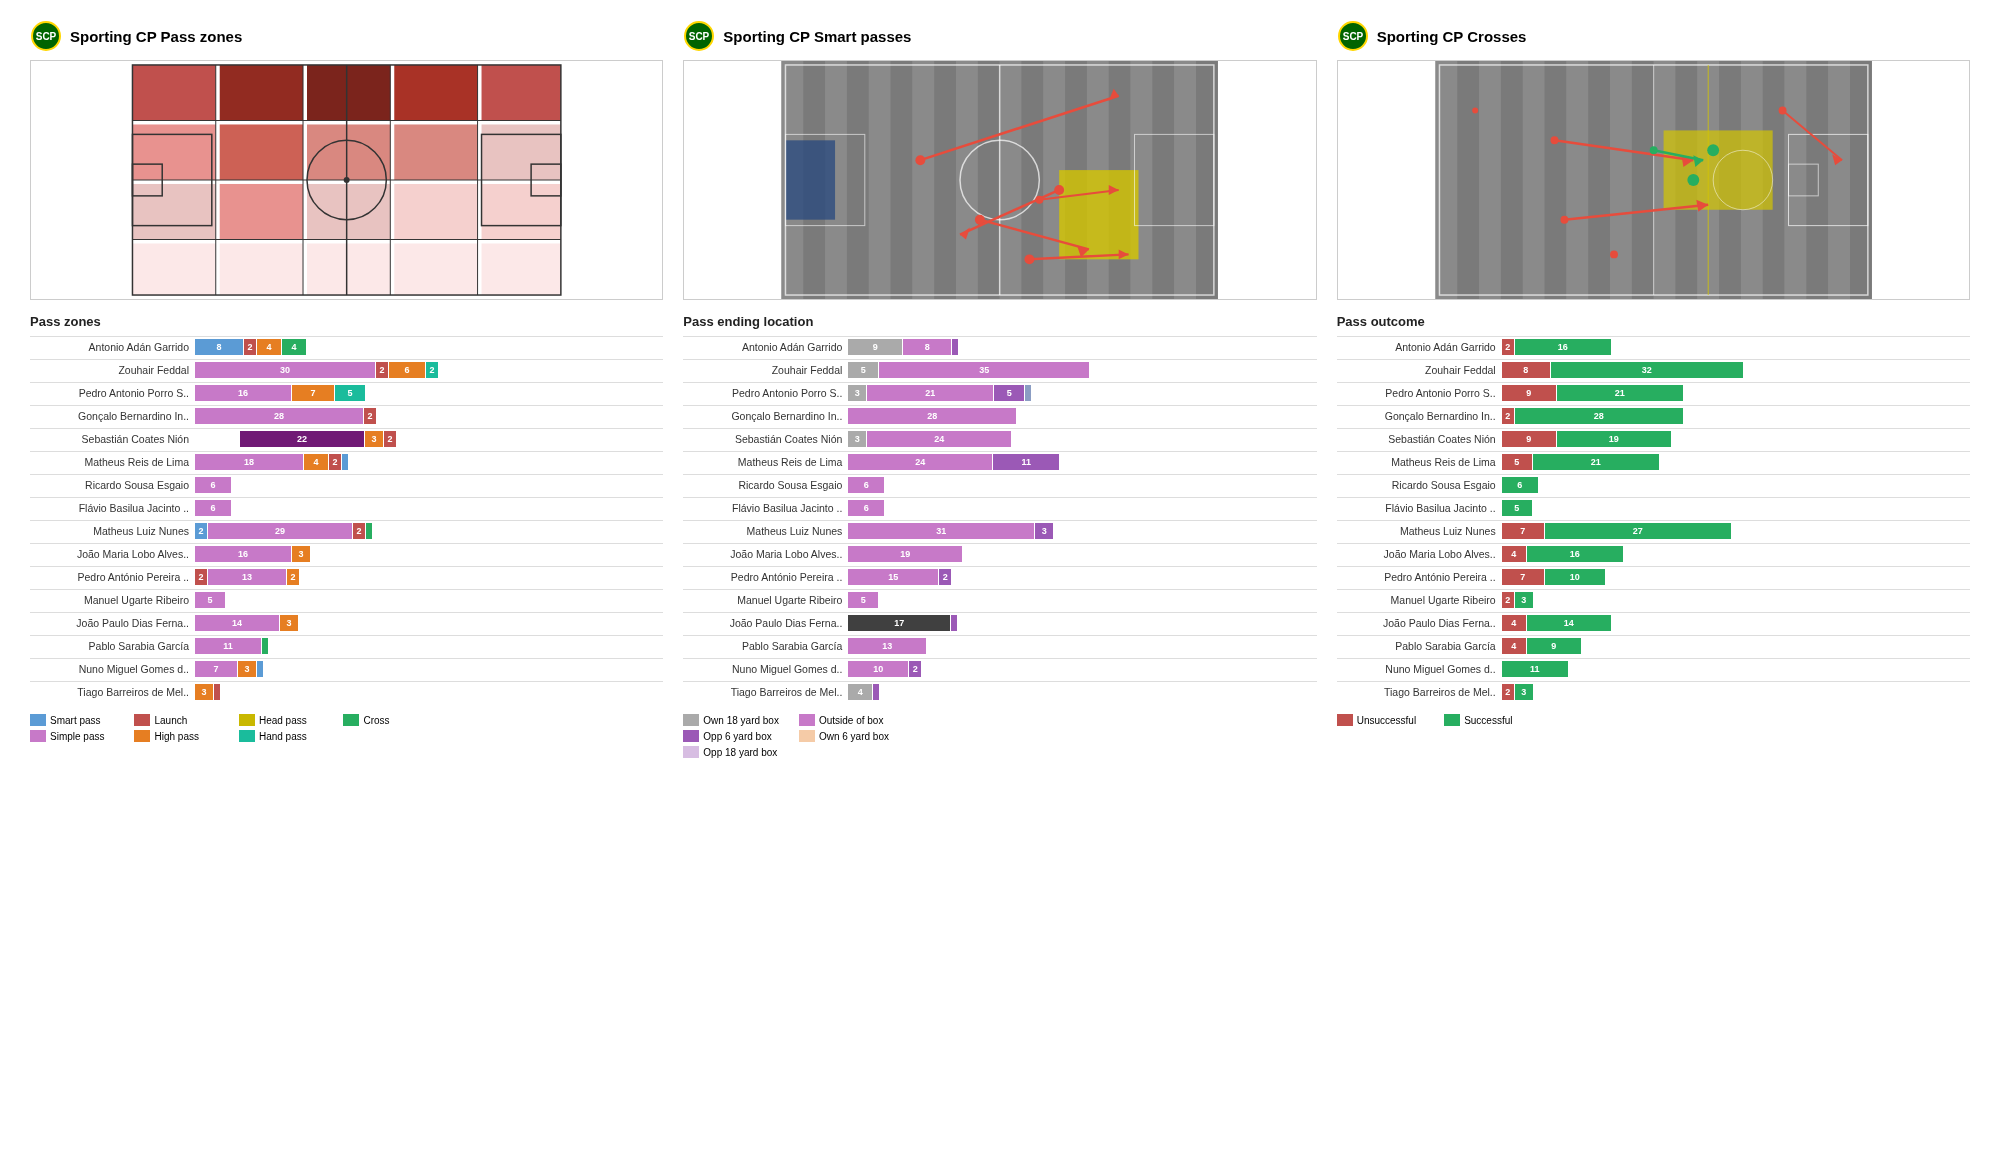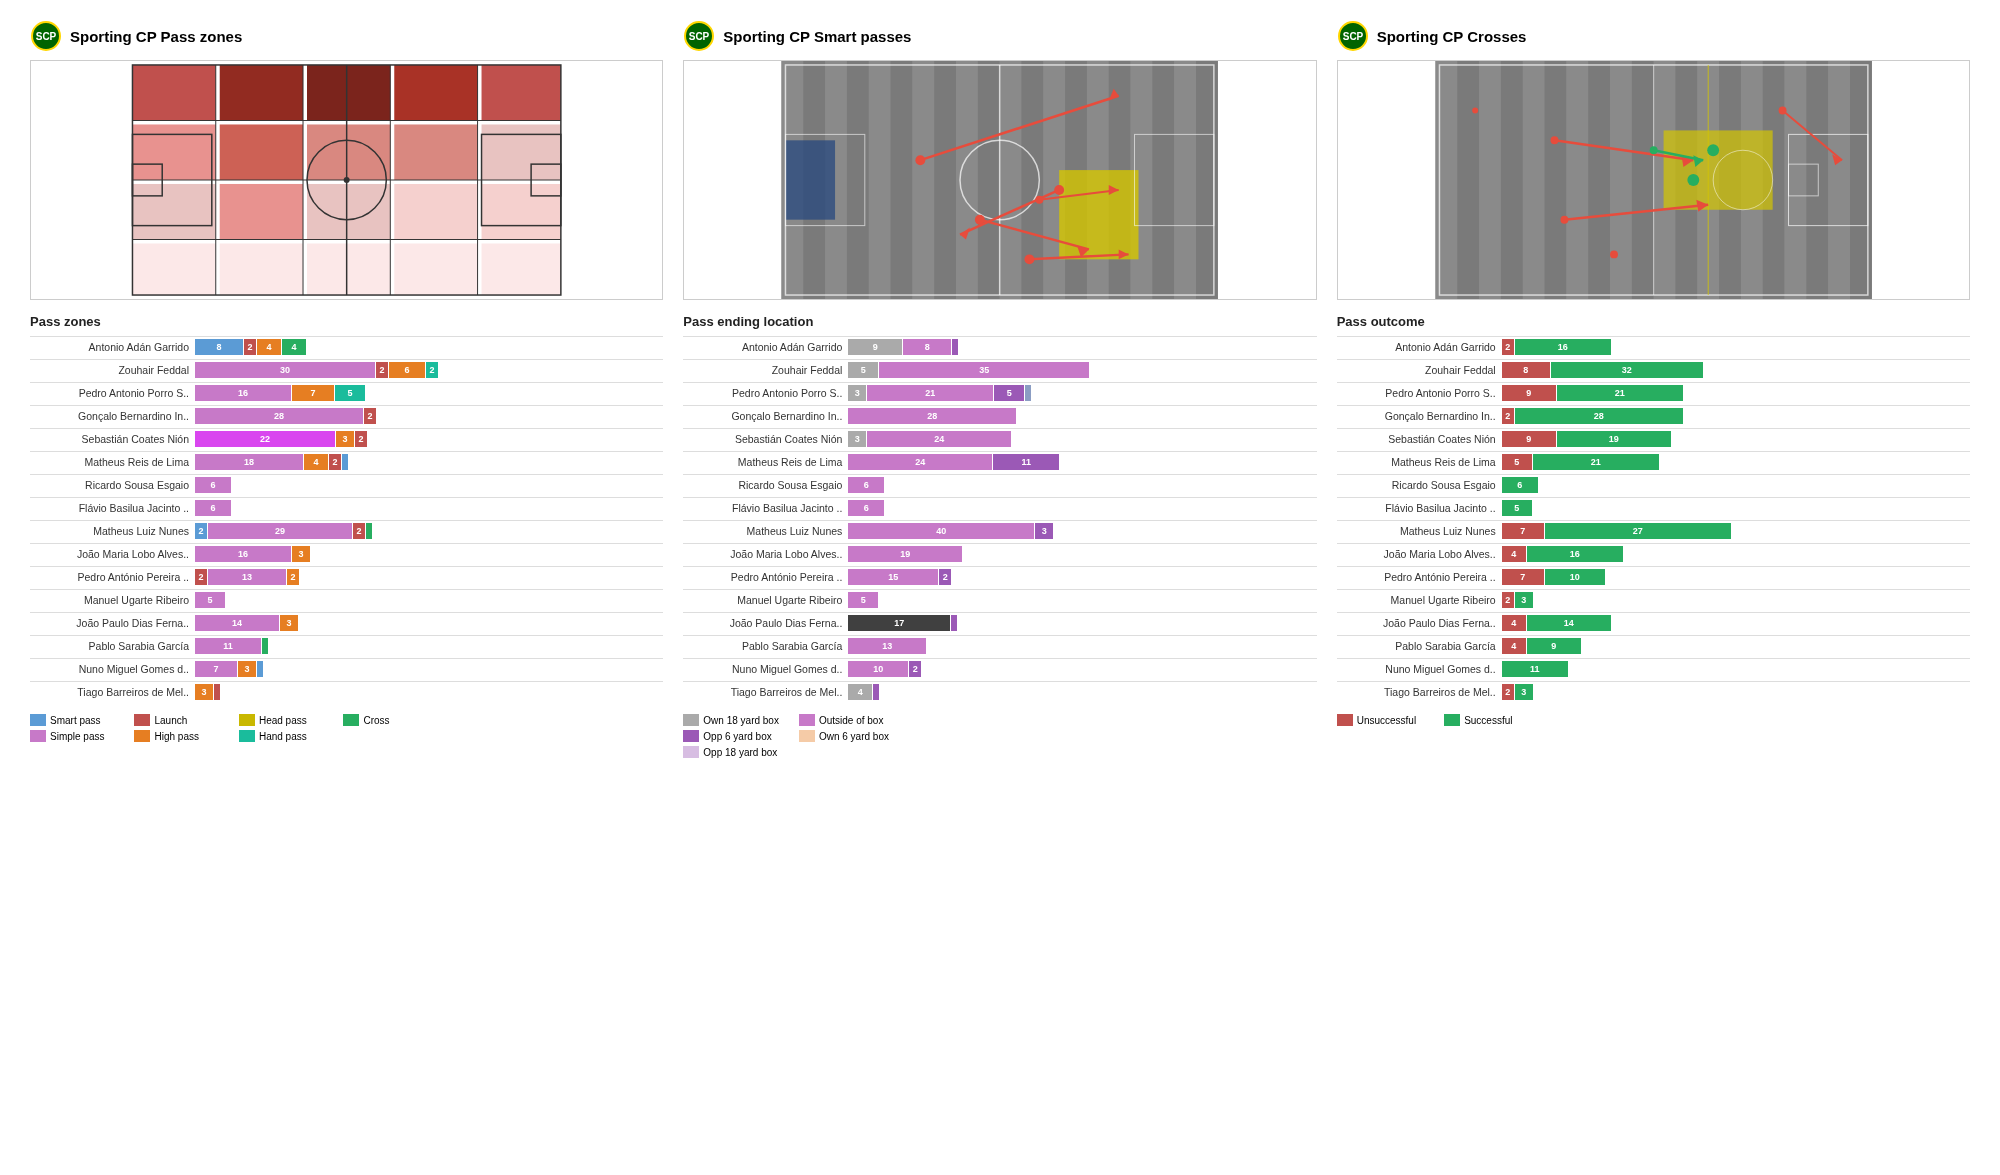--- a/index.html
+++ b/index.html
@@ -213,21 +213,21 @@
           <span class="player-name">Gonçalo Bernardino In..</span>
           <div class="bar-container">
             <div class="bar-segment" style="background: rgb(199, 121, 200); width: 168px;">28</div>
             <div class="bar-segment" style="background: rgb(192, 80, 77); width: 12px;">2</div>
           </div>
         </div>
         <hr class="divider">
         <div class="player-row">
           <span class="player-name">Sebastián Coates Nión</span>
           <div class="bar-container">
-            <div class="bar-segment" style="background: #d946ef; width: 140px;">22</div>
+            <div class="bar-segment" style="background: #701a75; width: 124px; margin-left: 45px;">22</div>
             <div class="bar-segment" style="background: rgb(230, 126, 34); width: 18px;">3</div>
             <div class="bar-segment" style="background: rgb(192, 80, 77); width: 12px;">2</div>
           </div>
         </div>
         <hr class="divider">
         <div class="player-row">
           <span class="player-name">Matheus Reis de Lima</span>
           <div class="bar-container">
             <div class="bar-segment" style="background: rgb(199, 121, 200); width: 108px;">18</div>
             <div class="bar-segment" style="background: rgb(230, 126, 34); width: 24px;">4</div>
@@ -487,21 +487,21 @@
         <div class="player-row">
           <span class="player-name">Flávio Basilua Jacinto ..</span>
           <div class="bar-container">
             <div class="bar-segment" style="background: rgb(199, 121, 200); width: 36px;">6</div>
           </div>
         </div>
         <hr class="divider">
         <div class="player-row">
           <span class="player-name">Matheus Luiz Nunes</span>
           <div class="bar-container">
-            <div class="bar-segment" style="background: rgb(199, 121, 200); width: 186px;">40</div>
+            <div class="bar-segment" style="background: rgb(199, 121, 200); width: 186px;">31</div>
             <div class="bar-segment" style="background: rgb(155, 89, 182); width: 18px;">3</div>
           </div>
         </div>
         <hr class="divider">
         <div class="player-row">
           <span class="player-name">João Maria Lobo Alves..</span>
           <div class="bar-container">
             <div class="bar-segment" style="background: rgb(199, 121, 200); width: 114px;">19</div>
           </div>
         </div>
@@ -657,21 +657,21 @@
           <div class="bar-container">
             <div class="bar-segment" style="background: rgb(192, 80, 77); width: 12px;">2</div>
             <div class="bar-segment" style="background: rgb(39, 174, 96); width: 96px;">16</div>
           </div>
         </div>
         <hr class="divider">
         <div class="player-row">
           <span class="player-name">Zouhair Feddal</span>
           <div class="bar-container">
             <div class="bar-segment" style="background: rgb(192, 80, 77); width: 48px;">8</div>
-            <div class="bar-segment" style="background: rgb(39, 174, 96); width: 152px;">32</div>
+            <div class="bar-segment" style="background: rgb(39, 174, 96); width: 192px;">32</div>
           </div>
         </div>
         <hr class="divider">
         <div class="player-row">
           <span class="player-name">Pedro Antonio Porro S..</span>
           <div class="bar-container">
             <div class="bar-segment" style="background: rgb(192, 80, 77); width: 54px;">9</div>
             <div class="bar-segment" style="background: rgb(39, 174, 96); width: 126px;">21</div>
           </div>
         </div>

